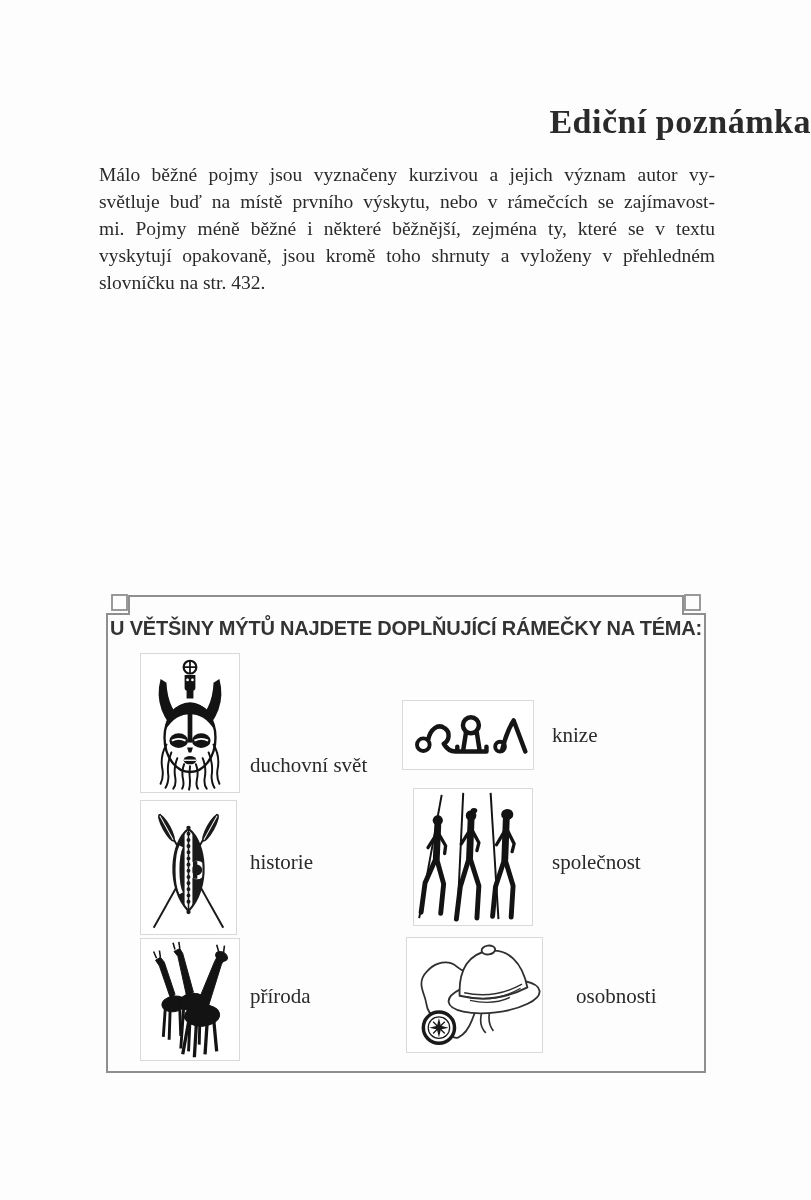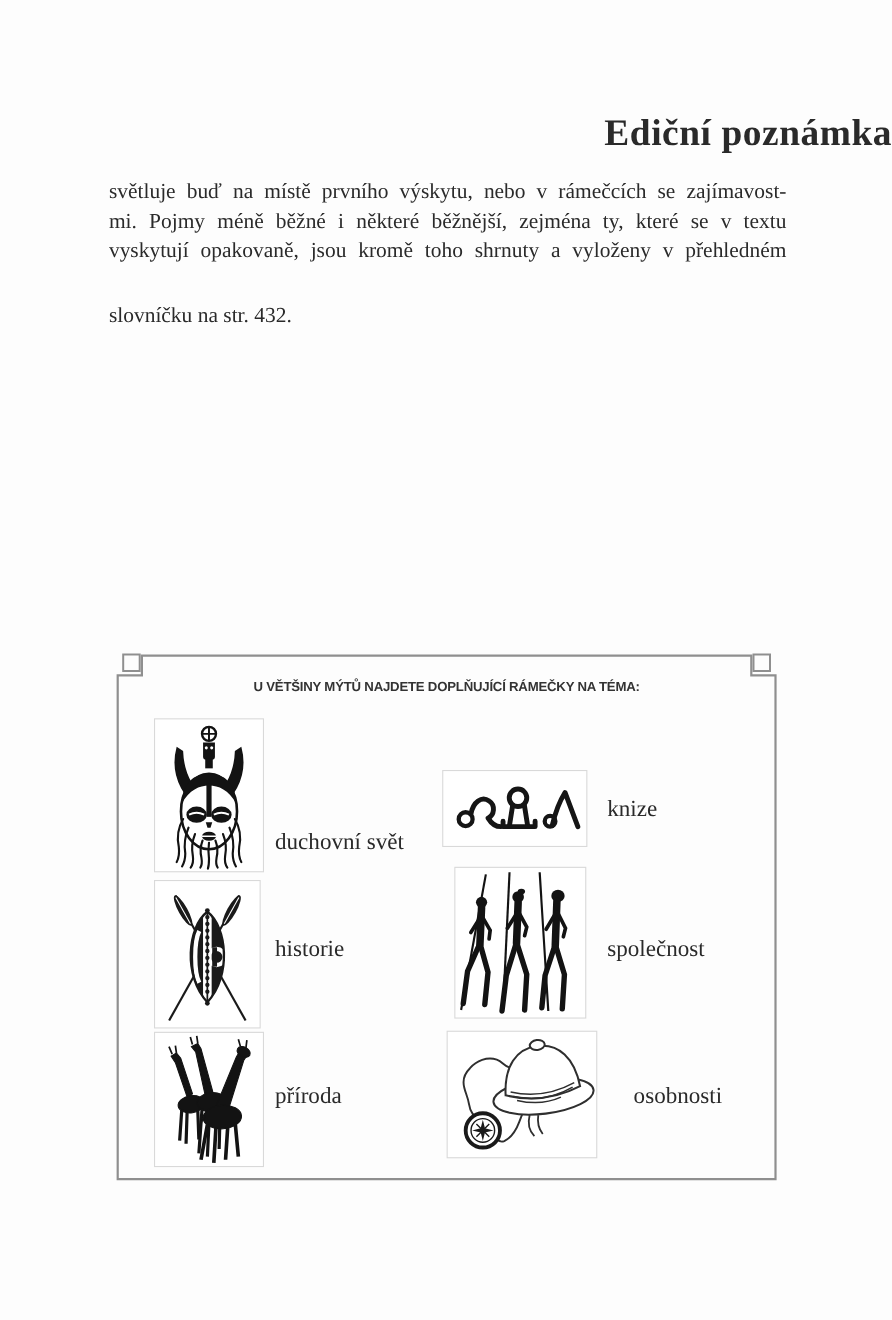--- a/index.html
+++ b/index.html
@@ -10,27 +10,27 @@
   }
   .title{
     position:absolute;top:103px;left:0;width:100%;
     text-align:right;font-size:34px;font-weight:600;letter-spacing:.5px;
   }
   .paragraph{
     position:absolute;left:99px;top:161px;width:616px;
     font-size:19.5px;line-height:27px;
   }
   .pline{text-align:justify;text-align-last:justify;white-space:normal;}
-  .pline.last{text-align-last:left;margin-top:32px;}
+  .pline.last{text-align-last:left;}
   .frame-svg{position:absolute;left:100px;top:588px;width:612px;height:492px;}
   .box-heading{
     position:absolute;left:110px;top:617px;width:592px;
     text-align:center;
     font-family:"Liberation Sans","DejaVu Sans",sans-serif;
-    font-weight:700;font-size:12px;letter-spacing:-.2px;color:#333;
+    font-weight:700;font-size:20px;letter-spacing:-.2px;color:#333;
   }
   .tile{
     position:absolute;background:#fff;border:1px solid #d9d9d9;
     box-sizing:border-box;display:flex;align-items:center;justify-content:center;
   }
   .tile svg{width:100%;height:100%;display:block;}
   .tile-label{
     position:absolute;font-size:21px;color:#2a2a2a;line-height:26px;white-space:nowrap;
   }
   
@@ -48,20 +48,21 @@
   .l-persons{left:576px;top:983px;}
 </style>
 </head>
 <body>
 
 <div class="page">
 
   <div class="title">Ediční poznámka</div>
 
   <div class="paragraph">
+    <div class="pline">Málo běžné pojmy jsou vyznačeny kurzivou a jejich význam autor vy-</div>
     <div class="pline">světluje buď na místě prvního výskytu, nebo v rámečcích se zajímavost-</div>
     <div class="pline">mi. Pojmy méně běžné i některé běžnější, zejména ty, které se v textu</div>
     <div class="pline">vyskytují opakovaně, jsou kromě toho shrnuty a vyloženy v přehledném</div>
     <div class="pline last">slovníčku na str. 432.</div>
   </div>
 
   <svg class="frame-svg" viewBox="0 0 612 492">
     <path d="M29 8 L583 8 L583 26 L605 26 L605 484 L7 484 L7 26 L29 26 Z" fill="none" stroke="#8f8f8f" stroke-width="2"></path>
     <rect x="12" y="7" width="15" height="15" fill="#fdfdfd" stroke="#8f8f8f" stroke-width="1.8"></rect>
     <rect x="585" y="7" width="15" height="15" fill="#fdfdfd" stroke="#8f8f8f" stroke-width="1.8"></rect>

